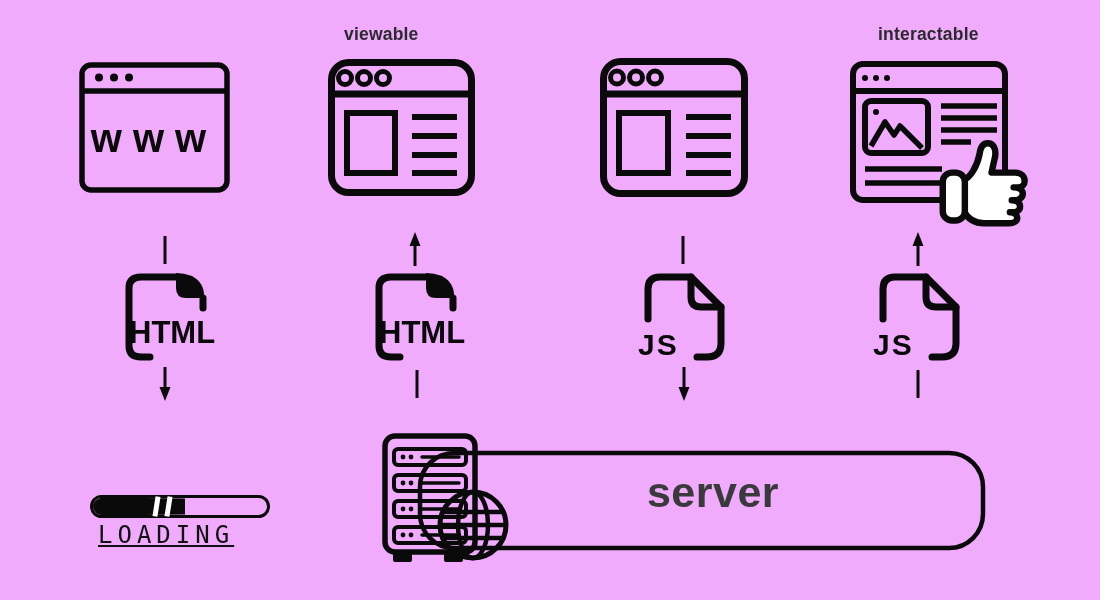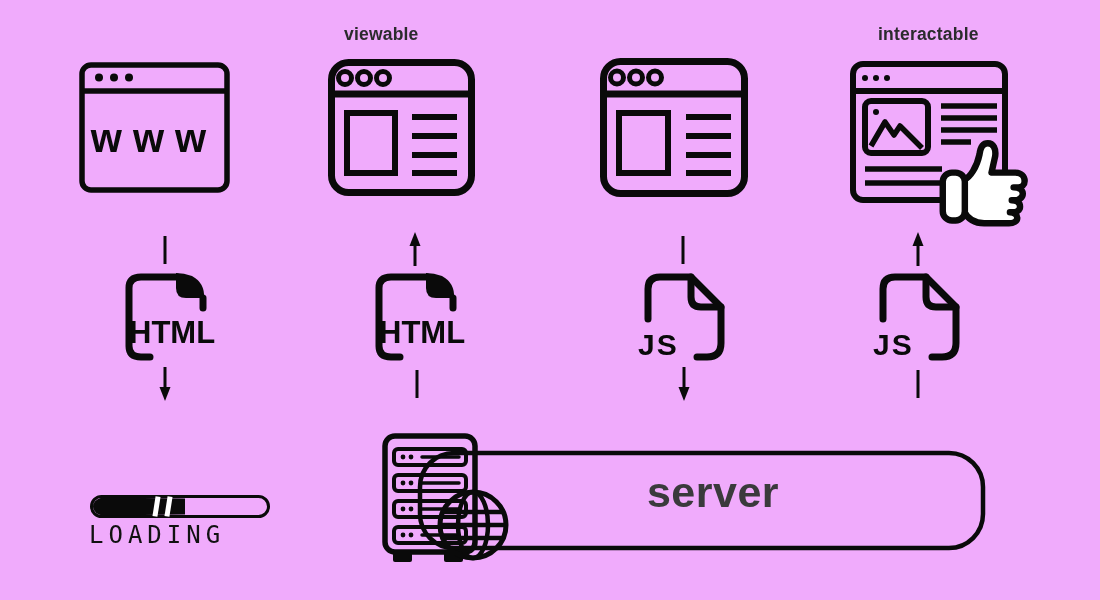--- a/index.html
+++ b/index.html
@@ -147,21 +147,21 @@
   <svg class="abs" style="left:910px;top:369px;" width="16" height="30">
     <line x1="8" y1="1" x2="8" y2="29" class="stroke" stroke-width="3"></line>
   </svg>
 
   <svg class="abs" style="left:90px;top:495px;" width="180" height="23" viewBox="0 0 180 23">
     <rect x="1.5" y="1.5" width="177" height="20" rx="10" class="stroke" stroke-width="3" fill="#fff"></rect>
     <path d="M 12 2.5 L 95 3.5 L 95 19.5 L 12 20.5 Q 3 18 3 11.5 Q 3 5 12 2.5 Z" fill="#0a0a0a"></path>
     <rect x="64" y="1.5" width="5" height="20" fill="#ffffff" transform="rotate(9 66 11.5)"></rect>
     <rect x="76" y="1.5" width="5" height="20" fill="#ffffff" transform="rotate(9 78 11.5)"></rect>
   </svg>
-  <div class="abs loading-label" style="left:89px;top:521px;">LOADING</div>
+  <div class="abs loading-label" style="left:98px;top:521px;text-decoration:underline;">LOADING</div>
 
   <svg class="abs" style="left:378px;top:430px;" width="650" height="150" viewBox="0 0 650 150">
     <rect x="42" y="23" width="563" height="95" rx="34" class="stroke" stroke-width="4.5" fill="#fff"></rect>
     <g>
       <rect x="7" y="6" width="90" height="116" rx="10" class="stroke" stroke-width="5.5" fill="#fff"></rect>
       <g class="stroke" stroke-width="4">
         <rect x="16" y="19" width="72" height="16" rx="4"></rect>
         <rect x="16" y="45" width="72" height="16" rx="4"></rect>
         <rect x="16" y="71" width="72" height="16" rx="4"></rect>
         <rect x="16" y="97" width="72" height="16" rx="4"></rect>

